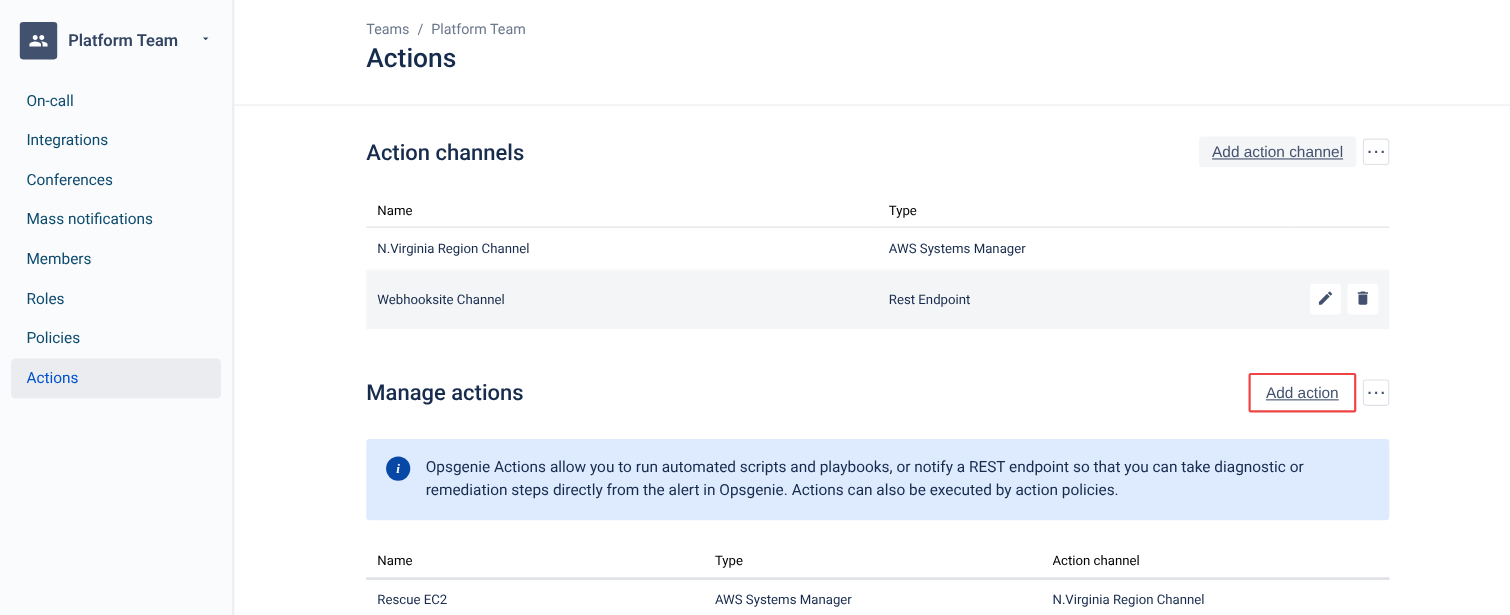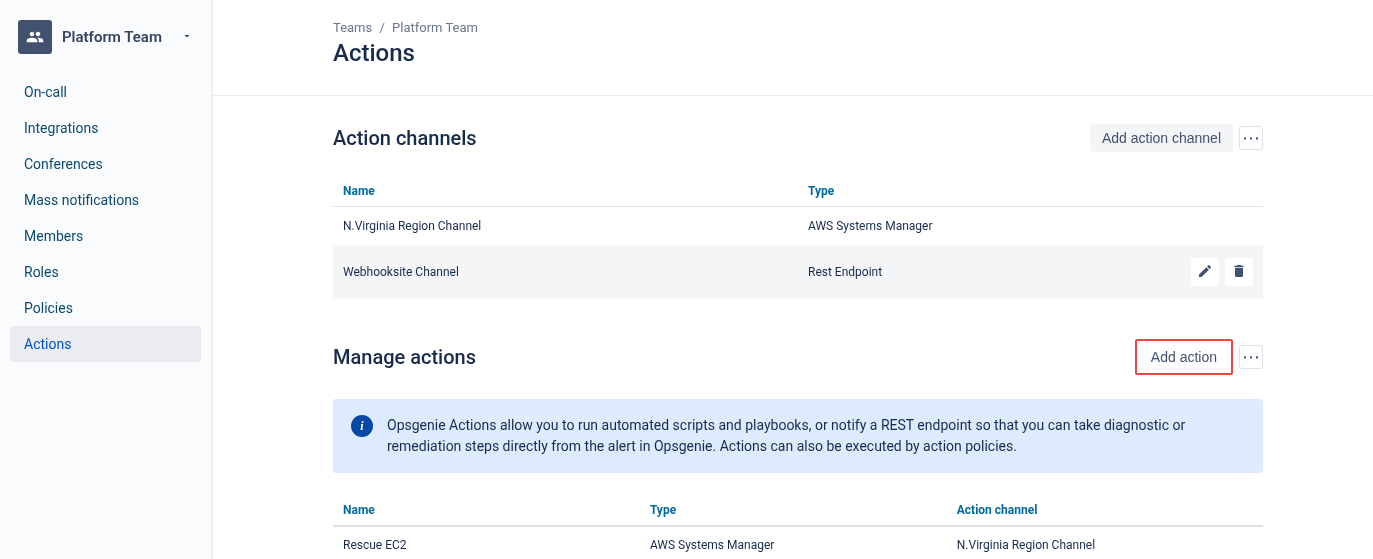--- a/index.html
+++ b/index.html
@@ -67,20 +67,21 @@
 .section-actions { display: flex; align-items: center; gap: 6px; }
 .btn {
   background: #F4F5F7;
   border: none;
   color: #42526E;
   font-size: 14px;
   padding: 6px 12px;
   border-radius: 3px;
   cursor: pointer;
   font-weight: 400;
+  text-decoration: underline;
 }
 .btn-icon {
   width: 24px; height: 24px;
   border: 1px solid #DFE1E6;
   border-radius: 3px;
   background: #fff;
   display: flex; align-items: center; justify-content: center;
   cursor: pointer;
   color: #42526E;
   font-size: 18px;
@@ -89,23 +90,23 @@
 .highlight-box {
   border: 2px solid #ef4444;
   border-radius: 2px;
   padding: 4px 2px;
   display: inline-block;
 }
 .highlight-box .btn { background: #fff; padding: 4px 12px; }
 table { width: 100%; border-collapse: collapse; }
 th {
   text-align: left;
-  font-weight: 700;
+  font-weight: 400;
   font-size: 12px;
-  color: #0369a1;
+  color: #000000;
   padding: 8px 10px;
   border-bottom: 1px solid #DFE1E6;
 }
 td {
   padding: 12px 10px;
   color: #172B4D;
   font-size: 12px;
   border-bottom: 1px solid #F4F5F7;
 }
 tr.alt td { background: #F4F5F7; }

